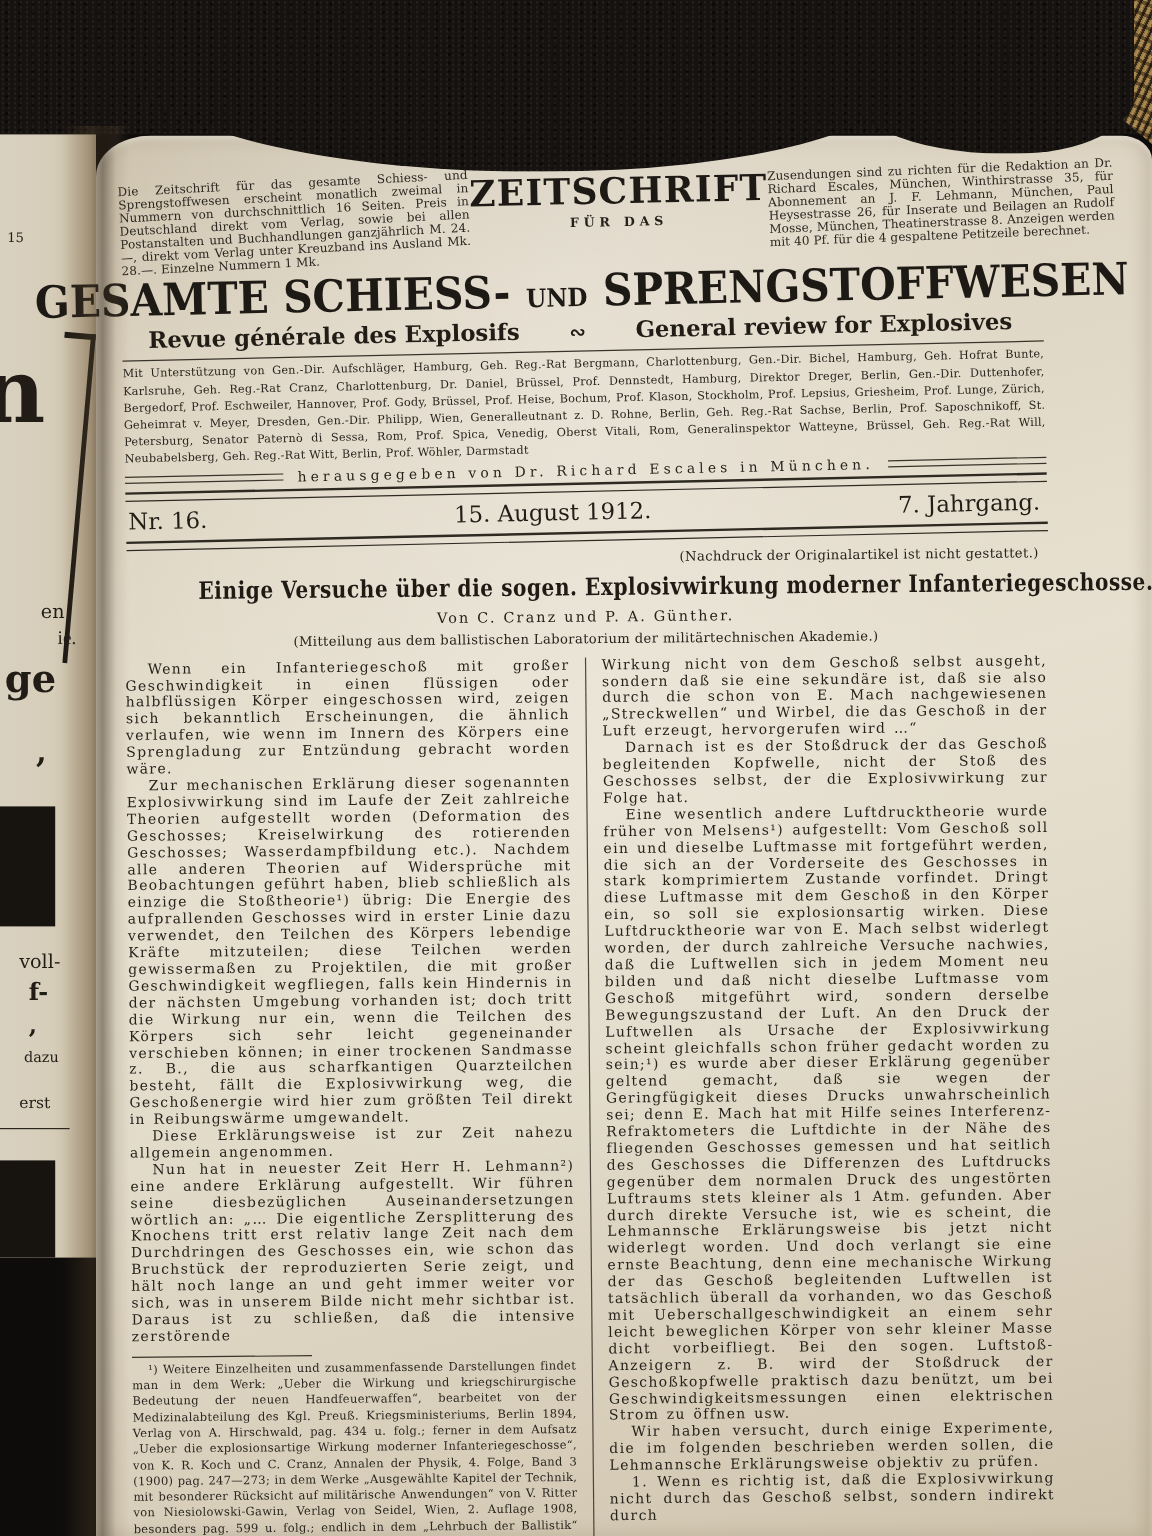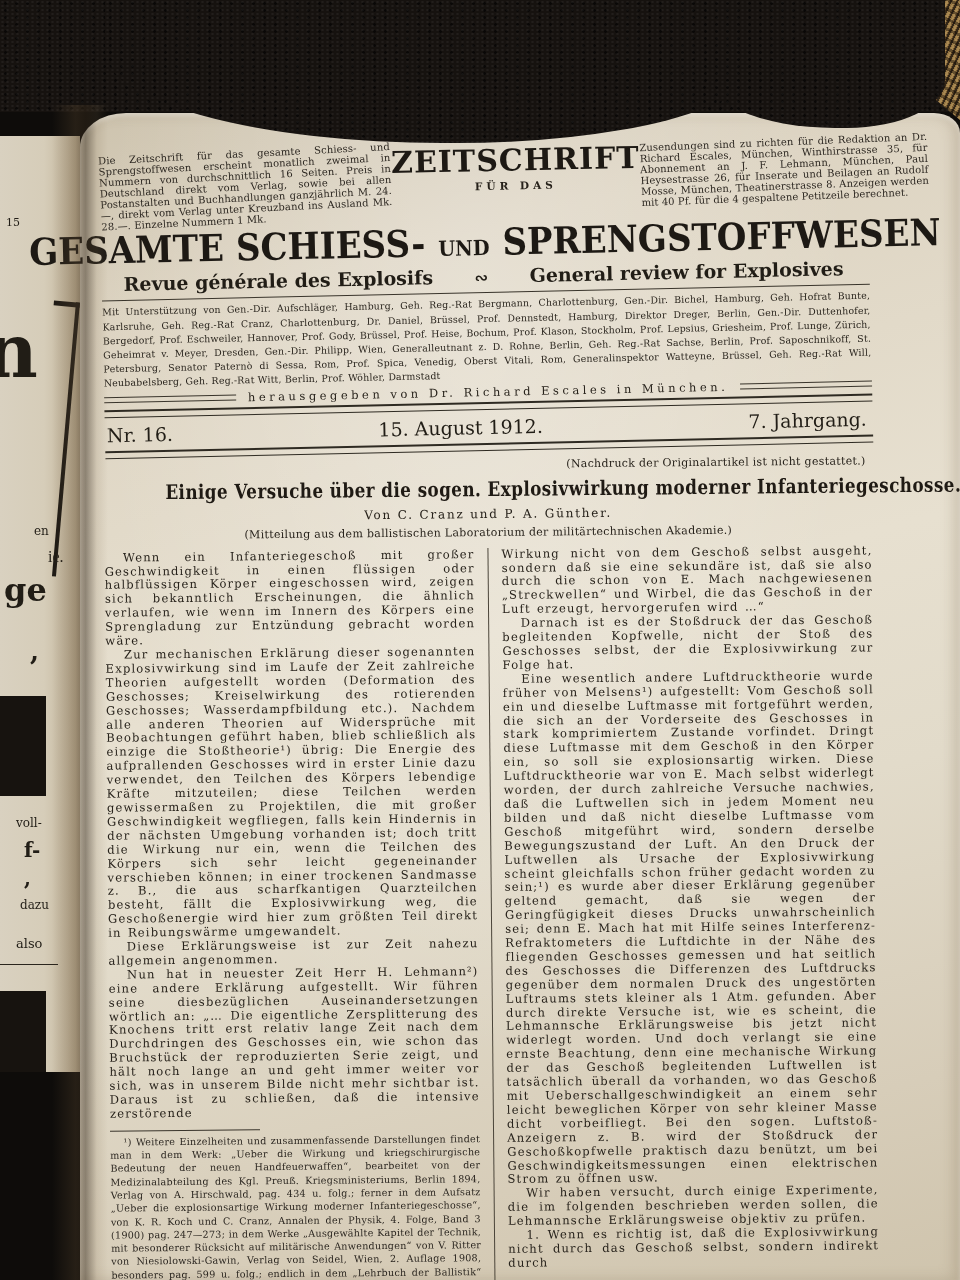--- a/index.html
+++ b/index.html
@@ -32,34 +32,34 @@
       repeating-linear-gradient(115deg, #a98952 0 2px, #7a5c33 2px 3px, #332718 3px 5px, #937443 5px 6px);
     clip-path:polygon(20% 0, 100% 0, 100% 100%, 58% 40%);
   }
 
   
   .book{position:absolute;top:105px;left:0;width:960px;height:1175px;}
 
   .facing-strip{
     position:absolute;top:7px;left:0;width:80px;height:936px;
     background:linear-gradient(90deg,#d9d1c0 0%,#d6cdb9 55%,#c4b79e 85%,#b3a489 100%);
-    overflow:hidden;color:#211d16;margin-top:24px;
+    overflow:hidden;color:#211d16;
   }
   .frag{position:absolute;white-space:nowrap;}
   .f-pagenum{left:6px;top:80px;font-size:11px;}
   .f-frame{left:42px;top:165px;width:22px;height:270px;
     border-right:4px solid #1d1914;border-top:5px solid #1d1914;transform:rotate(5deg);}
   .f-bigletter{left:-16px;top:178px;font-size:74px;font-weight:bold;line-height:1;}
-  .f-en{left:34px;top:388px;font-size:12px;}
+  .f-en{left:34px;top:388px;font-size:16px;}
   .f-ie{left:48px;top:412px;font-size:16px;font-family:Liberation Serif, serif;}
   .f-ge{left:4px;top:438px;font-size:32px;font-weight:bold;line-height:1;}
   .f-comma{left:30px;top:500px;font-size:26px;font-weight:bold;}
   .f-rik{left:26px;top:572px;font-size:13px;}
   .f-block1{left:0;top:560px;width:46px;height:100px;background:#17130f;}
-  .f-voll{left:16px;top:680px;font-size:12px;}
+  .f-voll{left:16px;top:680px;font-size:16px;}
   .f-f{left:24px;top:702px;font-size:20px;font-weight:bold;}
   .f-comma2{left:24px;top:730px;font-size:20px;font-weight:bold;}
   .f-oder{left:20px;top:762px;font-size:12px;}
   .f-dolf{left:16px;top:800px;font-size:13px;}
   .f-rule{left:0;top:828px;width:58px;border-top:1.5px solid #2a251d;}
   .f-block2{left:0;top:855px;width:46px;height:158px;background:#17130f;}
   .f-line1{left:-4px;top:1020px;width:60px;border-top:1.5px solid #4a4236;transform:rotate(-14deg);}
   .f-line2{left:-4px;top:1042px;width:60px;border-top:1.5px solid #4a4236;transform:rotate(-14deg);}
   .f-block3{left:0;top:1062px;width:46px;height:113px;background:#15110e;}
 
@@ -164,21 +164,21 @@
       <span class="frag f-en">en</span>
       <span class="frag f-ie">ie.</span>
       <span class="frag f-ge">ge</span>
       <span class="frag f-comma">,</span>
       <span class="frag f-rik">rik</span>
       <span class="frag f-block1"></span>
       <span class="frag f-voll">voll-</span>
       <span class="frag f-f">f-</span>
       <span class="frag f-comma2">,</span>
       <span class="frag f-oder">dazu</span>
-      <span class="frag f-dolf">also</span>
+      <span class="frag f-dolf">erst</span>
       <span class="frag f-rule"></span>
       <span class="frag f-block2"></span>
       <span class="frag f-line1"></span>
       <span class="frag f-line2"></span>
       <span class="frag f-block3"></span>
     </div>
 
     <div class="page">
       <div class="content">
 

